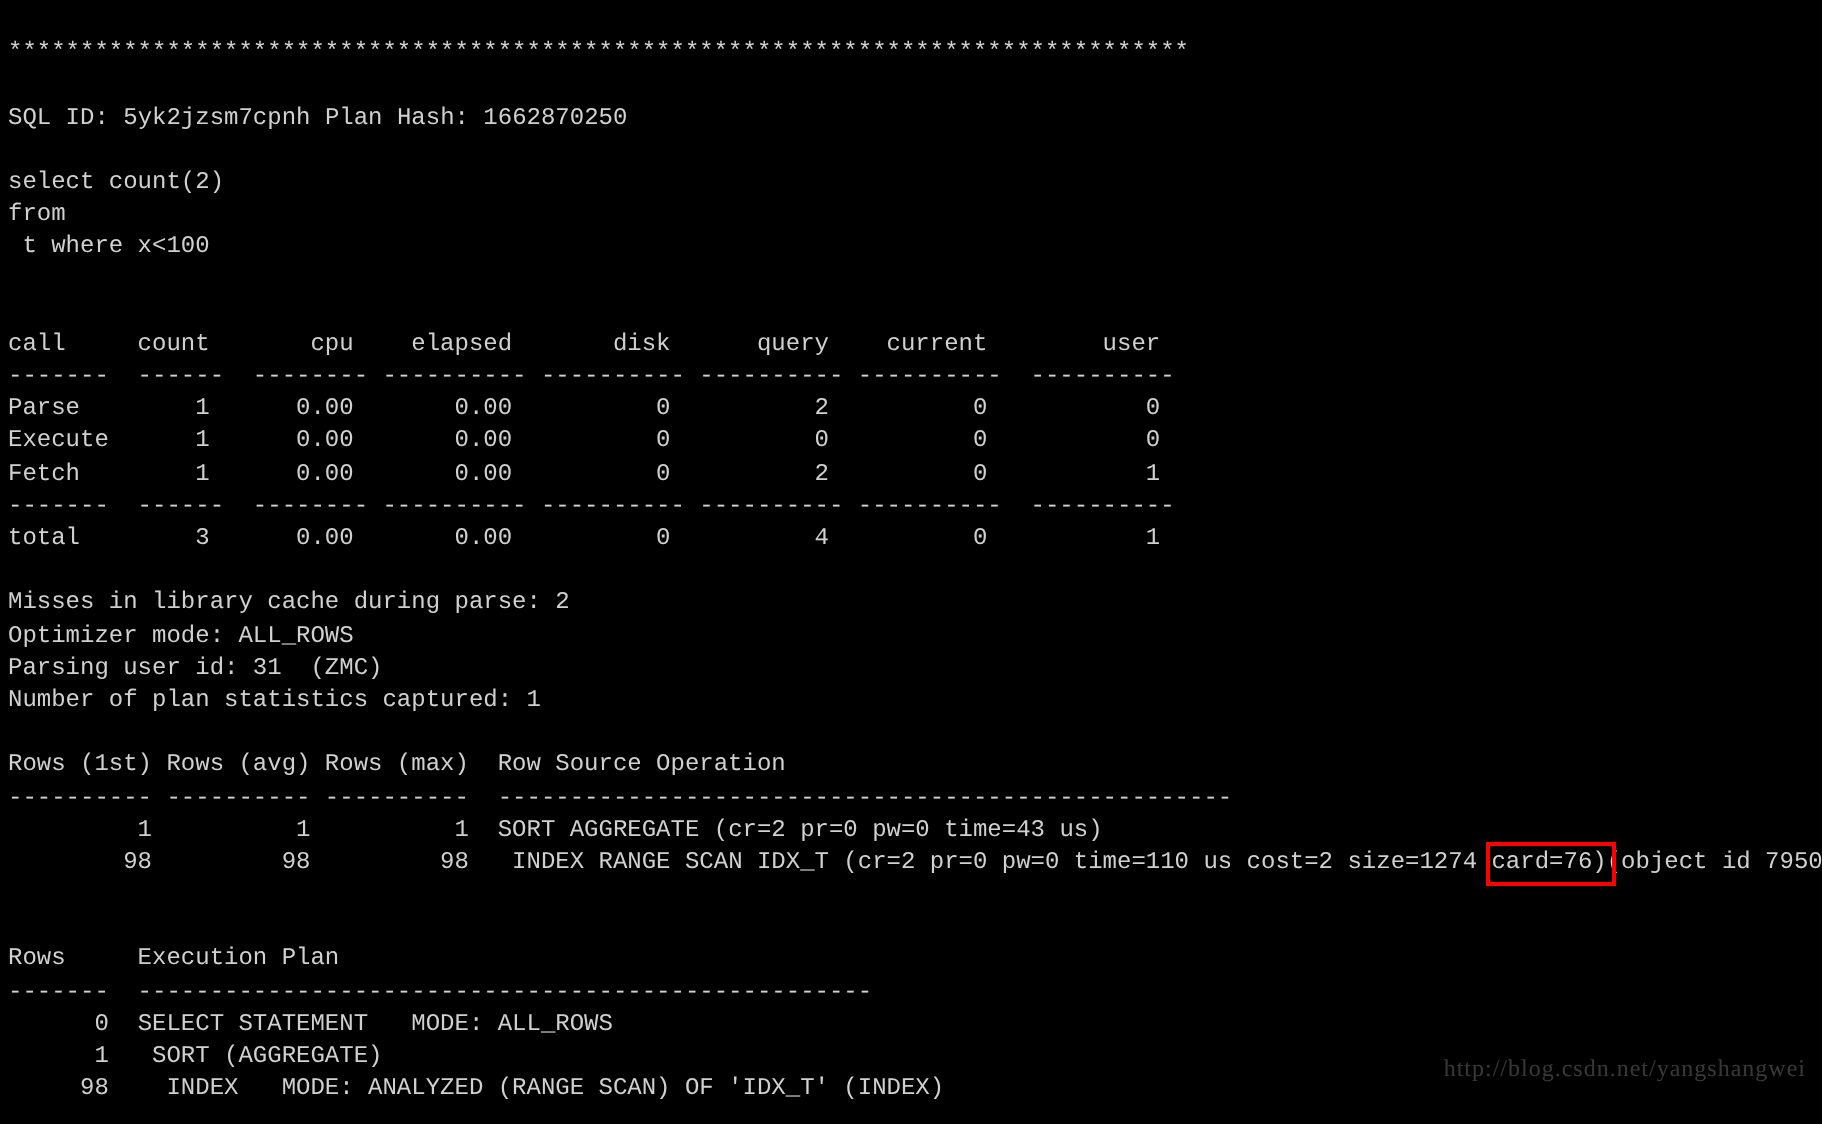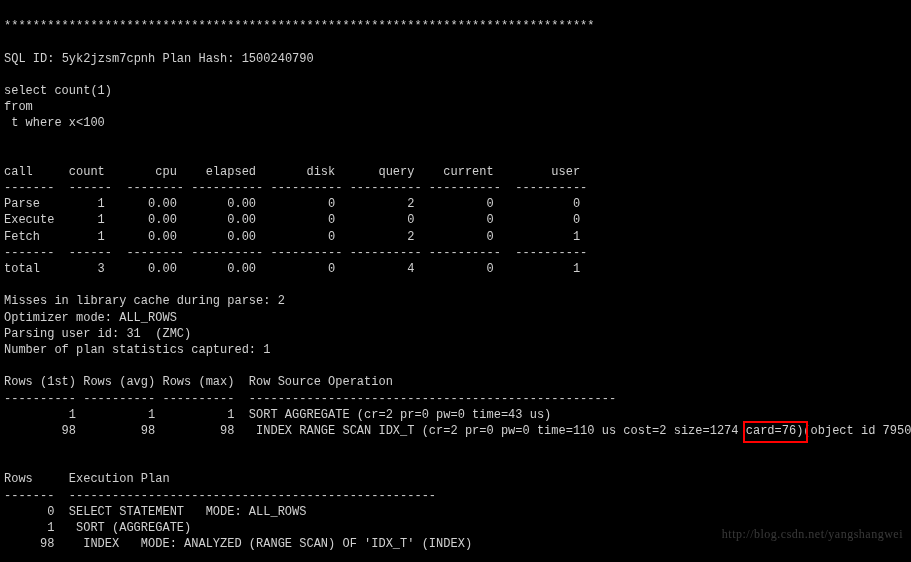--- a/index.html
+++ b/index.html
@@ -33,23 +33,23 @@
     font-size: 12px;
     letter-spacing: 0.5px;
   }
 </style>
 </head>
 <body>
 
 <div class="terminal">
 <span>**********************************************************************************</span>
 
-<span><span>SQL ID:</span> <span>5yk2jzsm7cpnh</span> <span>Plan Hash:</span> <span>1500240790</span></span>
+<span><span>SQL ID:</span> <span>5yk2jzsm7cpnh</span> <span>Plan Hash:</span> <span>1662870250</span></span>
 
-<span>select count(1)</span>
+<span>select count(2)</span>
 <span>from</span>
 <span> t where x&lt;100</span>
 
 
 <span>call     count       cpu    elapsed       disk      query    current        user</span>
 <span>-------  ------  -------- ---------- ---------- ---------- ----------  ----------</span>
 <span>Parse        1      0.00       0.00          0          2          0           0</span>
 <span>Execute      1      0.00       0.00          0          0          0           0</span>
 <span>Fetch        1      0.00       0.00          0          2          0           1</span>
 <span>-------  ------  -------- ---------- ---------- ---------- ----------  ----------</span>

